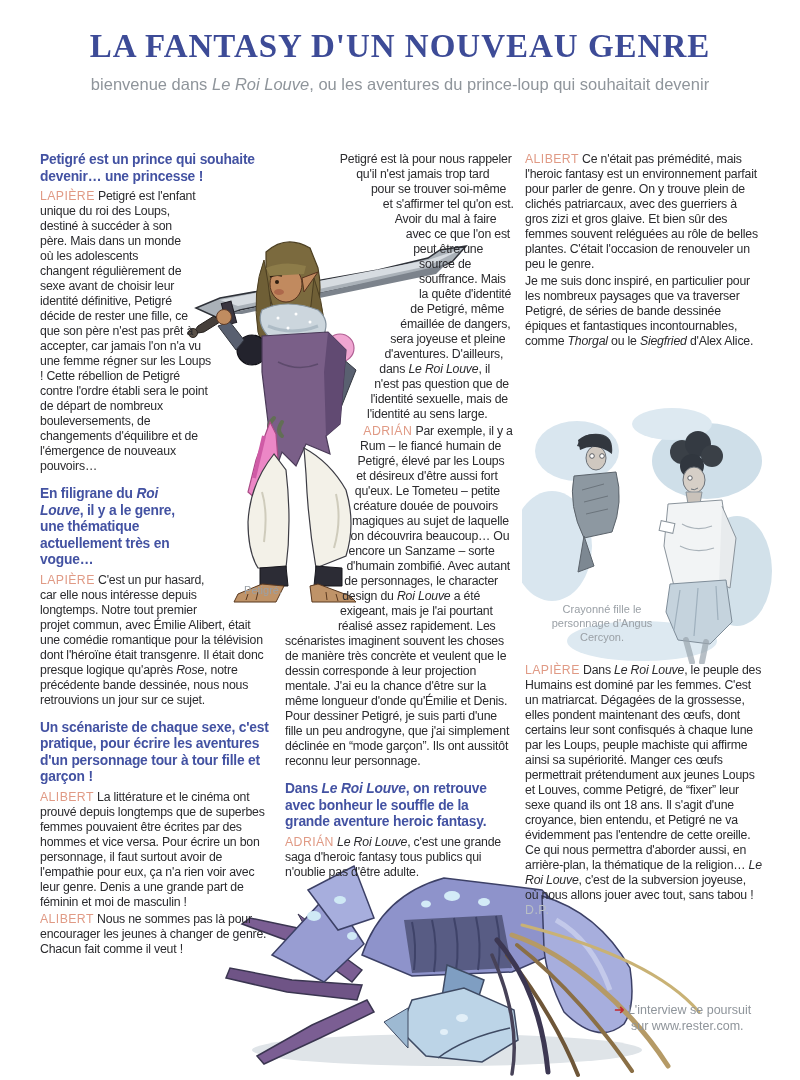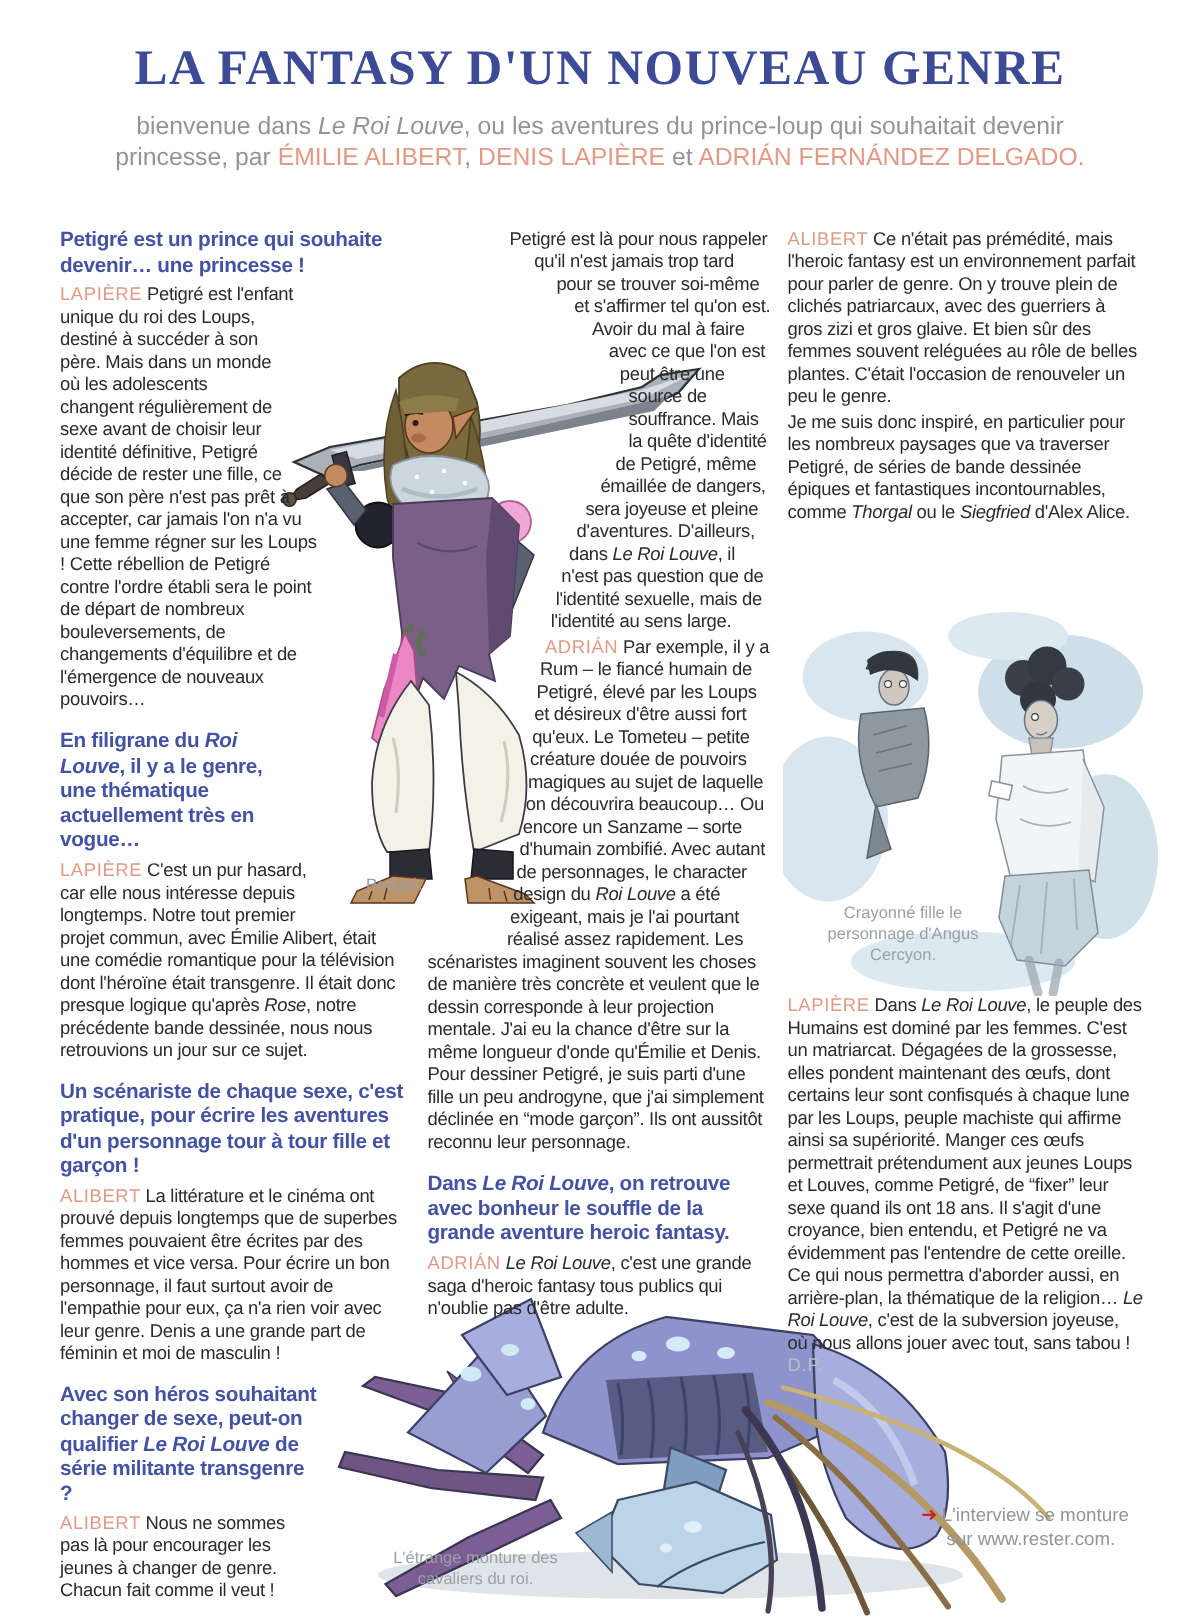--- a/index.html
+++ b/index.html
@@ -61,31 +61,29 @@
   #illus-crab{left:212px;top:860px;width:495px;height:220px;}
 </style>
 </head>
 <body>
 
 <div id="page">
 
   <h1 class="title">LA FANTASY D'UN NOUVEAU GENRE</h1>
   <div class="subtitle">
     <div><span>bienvenue dans </span><span class="s-i">Le Roi Louve</span><span>, ou les aventures du prince-loup qui souhaitait devenir</span></div>
-    <div><span>princesse, par </span><span class="s-name">ÉMILIE ALIBERT</span><span>, </span><span class="s-name">DENIS LAPIÈRE</span><span> et </span><span class="s-name">ADRIÁN FERNÁNDEZ DELGADO</span><span class="s-name">.</span></div>
   </div>
 
   <div class="col" id="col1">
     <h3 class="bhead"><span>Petigré est un prince qui souhaite devenir… une princesse !</span></h3>
     <p class="bpara"><span class="wrapspacer w1"></span><span><span class="s-sp">LAPIÈRE</span><span> Petigré est l'enfant unique du roi des Loups, destiné à succéder à son père. Mais dans un monde où les adolescents changent régulièrement de sexe avant de choisir leur identité définitive, Petigré décide de rester une fille, ce que son père n'est pas prêt à accepter, car jamais l'on n'a vu une femme régner sur les Loups ! Cette rébellion de Petigré contre l'ordre établi sera le point de départ de nombreux bouleversements, de changements d'équilibre et de l'émergence de nouveaux pouvoirs…</span></span></p>
     <h3 class="bhead"><span>En filigrane du </span><span class="s-i">Roi Louve</span><span>, il y a le genre, une thématique actuellement très en vogue…</span></h3>
     <p class="bpara"><span><span class="s-sp">LAPIÈRE</span><span> C'est un pur hasard, car elle nous intéresse depuis longtemps. Notre tout premier projet commun, avec Émilie Alibert, était une comédie romantique pour la télévision dont l'héroïne était transgenre. Il était donc presque logique qu'après </span><span class="s-i">Rose</span><span>, notre précédente bande dessinée, nous nous retrouvions un jour sur ce sujet.</span></span></p>
     <h3 class="bhead"><span>Un scénariste de chaque sexe, c'est pratique, pour écrire les aventures d'un personnage tour à tour fille et garçon !</span></h3>
     <p class="bpara"><span><span class="s-sp">ALIBERT</span><span> La littérature et le cinéma ont prouvé depuis longtemps que de superbes femmes pouvaient être écrites par des hommes et vice versa. Pour écrire un bon personnage, il faut surtout avoir de l'empathie pour eux, ça n'a rien voir avec leur genre. Denis a une grande part de féminin et moi de masculin !</span></span></p>
-    <h3 class="bhead"><span class="wrapspacer w3"></span><span><span>Avec son héros souhaitant changer de sexe, peut-on qualifier </span><span class="s-i">Le Roi Louve</span><span> de série militante transgenre ?</span></span></h3>
     <p class="bpara"><span><span class="s-sp">ALIBERT</span><span> Nous ne sommes pas là pour encourager les jeunes à changer de genre. Chacun fait comme il veut !</span></span></p>
   </div>
 
   <div class="col" id="col2">
     <p class="bpara"><span class="wrapspacer w4"></span><span><span>Petigré est là pour nous rappeler qu'il n'est jamais trop tard pour se trouver soi-même et s'affirmer tel qu'on est. Avoir du mal à faire avec ce que l'on est peut être une source de souffrance. Mais la quête d'identité de Petigré, même émaillée de dangers, sera joyeuse et pleine d'aventures. D'ailleurs, dans </span><span class="s-i">Le Roi Louve</span><span>, il n'est pas question que de l'identité sexuelle, mais de l'identité au sens large.</span></span></p>
     <p class="bpara"><span><span class="s-sp">ADRIÁN</span><span> Par exemple, il y a Rum – le fiancé humain de Petigré, élevé par les Loups et désireux d'être aussi fort qu'eux. Le Tometeu – petite créature douée de pouvoirs magiques au sujet de laquelle on découvrira beaucoup… Ou encore un Sanzame – sorte d'humain zombifié. Avec autant de personnages, le character design du </span><span class="s-i">Roi Louve</span><span> a été exigeant, mais je l'ai pourtant réalisé assez rapidement. Les scénaristes imaginent souvent les choses de manière très concrète et veulent que le dessin corresponde à leur projection mentale. J'ai eu la chance d'être sur la même longueur d'onde qu'Émilie et Denis. Pour dessiner Petigré, je suis parti d'une fille un peu androgyne, que j'ai simplement déclinée en “mode garçon”. Ils ont aussitôt reconnu leur personnage.</span></span></p>
     <h3 class="bhead"><span>Dans </span><span class="s-i">Le Roi Louve</span><span>, on retrouve avec bonheur le souffle de la grande aventure heroic fantasy.</span></h3>
     <p class="bpara"><span><span class="s-sp">ADRIÁN</span><span> </span><span class="s-i">Le Roi Louve</span><span>, c'est une grande saga d'heroic fantasy tous publics qui n'oublie pas d'être adulte.</span></span></p>
   </div>
 
@@ -218,20 +216,19 @@
     <path d="M300,75 C360,95 420,150 456,206" stroke="#b59a66" stroke-width="5" fill="none" stroke-linecap="round"></path>
     <path d="M305,85 C350,120 392,170 420,211" stroke="#8a6f45" stroke-width="4" fill="none" stroke-linecap="round"></path>
     <path d="M295,95 C330,140 352,180 366,215" stroke="#6e5638" stroke-width="4" fill="none" stroke-linecap="round"></path>
     <path d="M285,80 C320,120 332,170 336,212" stroke="#3c3752" stroke-width="5" fill="none" stroke-linecap="round"></path>
     <path d="M280,95 C300,140 306,180 300,214" stroke="#474258" stroke-width="3.5" fill="none" stroke-linecap="round"></path>
     <path d="M310,65 C400,88 458,118 487,152" stroke="#c9b275" stroke-width="3" fill="none" stroke-linecap="round"></path>
   </svg>
 
   <div class="cap" id="cap-petigre">Petigré.</div>
   <div class="cap" id="cap-angus">Crayonné fille le personnage d'Angus Cercyon.</div>
-  <div class="cap" id="cap-crab">L'étrange monture des cavaliers du roi.</div>
 
   <div id="footer-note">
-    <div><span class="arrow">➜</span><span>L'interview se monture</span></div>
+    <div><span class="arrow">➜</span><span>L'interview se poursuit</span></div>
     <div class="l2">sur www.rester.com.</div>
   </div>
 
 </div>
 
 </body></html>

